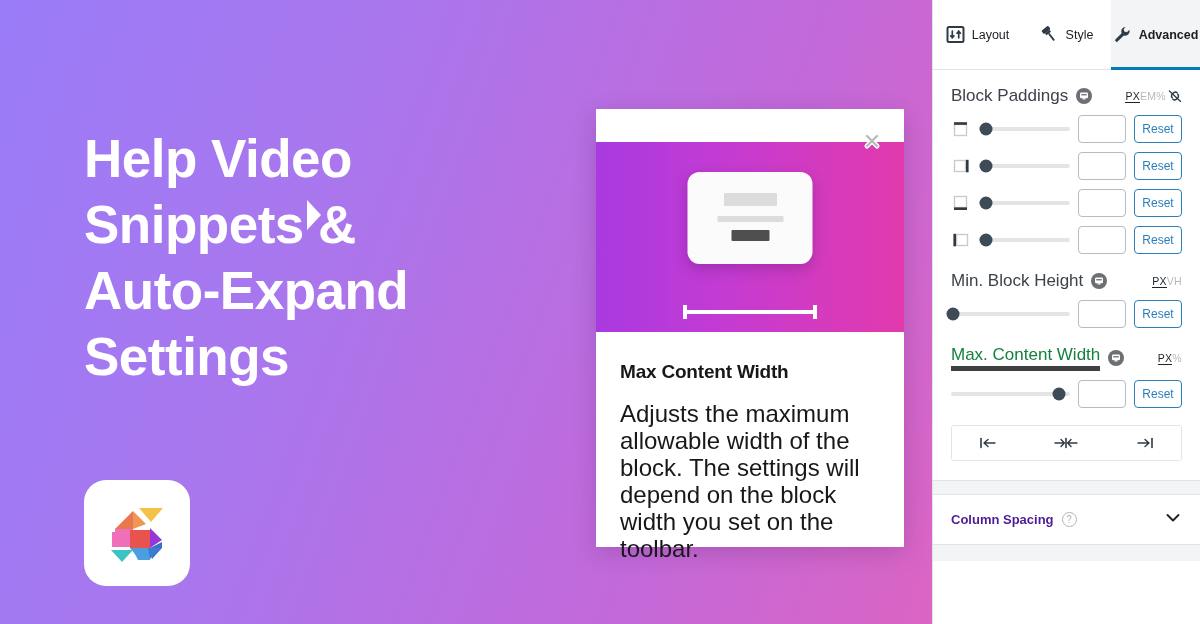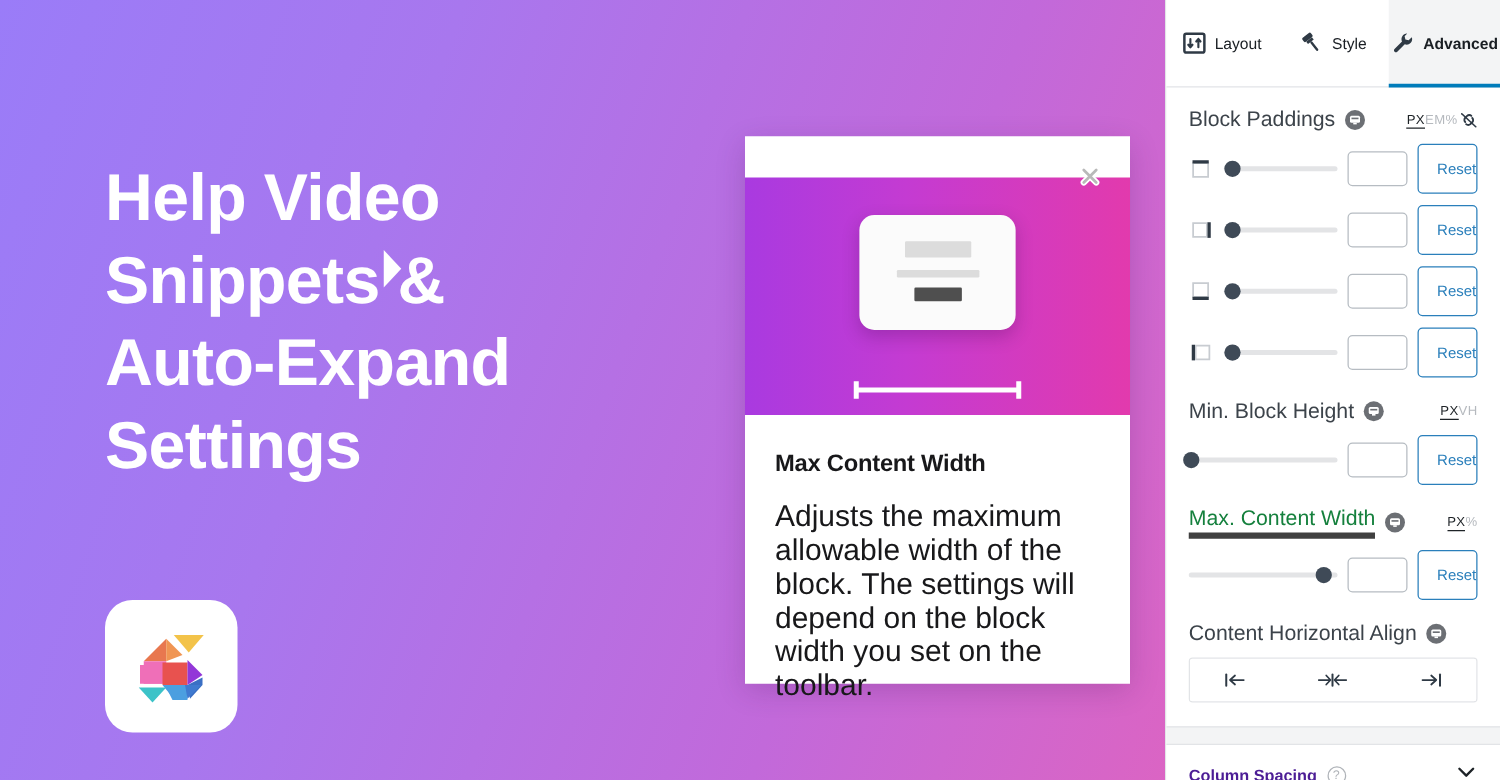--- a/index.html
+++ b/index.html
@@ -298,29 +298,28 @@
     border: 1px solid #b6bcc2;
     border-radius: 4px;
     background: #fff;
     font-size: 12px;
     text-align: center;
     color: #1e2327;
     font-family: "Liberation Sans", sans-serif;
   }
   .reset-btn {
     min-width: 48px;
-    height: 40px;
+    height: 28px;
     border: 1px solid #2a7fbb;
     border-radius: 4px;
     background: #fff;
     color: #2a7fbb;
     font-size: 12px;
     cursor: pointer;
     font-family: "Liberation Sans", sans-serif;
-    text-align: right;
   }
 
   .ctl-block { margin-bottom: 17px; }
   .ctl-block.tight { margin-bottom: 13px; }
 
   #align-group {
     display: flex;
     border: 1px solid #e2e4e7;
     border-radius: 3px;
     height: 36px;
@@ -598,30 +597,20 @@
         <div class="slider-row">
           <span class="track">
             <span class="knob" style="left:91%"></span>
           </span>
           <input class="num-input" type="text" value="" style="">
           <button class="reset-btn">Reset</button>
         </div>
       </div>
 
       <div class="ctl-block tight">
-        <div class="ctl-head">
-          <span class="ctl-label">Content Horizontal Align</span>
-          <span class="help-icon">
-            <svg width="10" height="10" viewBox="0 0 10 10">
-              <rect x="1" y="1.6" width="8" height="5.6" rx="1.2" fill="#fff"></rect>
-              <rect x="2.2" y="3.1" width="5.6" height="1.3" fill="#6c6f74"></rect>
-              <rect x="3.6" y="7.2" width="2.8" height="1.3" fill="#fff"></rect>
-            </svg>
-          </span>
-        </div>
         <div id="align-group">
           <div class="align-btn">
             <svg width="26" height="14" viewBox="0 0 26 14">
               <path d="M4 2.5 V11.5" stroke="#2f3a45" stroke-width="1.6" stroke-linecap="round"></path>
               <path d="M18 7 H7 M11 3.4 L7 7 L11 10.6" stroke="#2f3a45" stroke-width="1.4" fill="none" stroke-linecap="round" stroke-linejoin="round"></path>
             </svg>
           </div>
           <div class="align-btn">
             <svg width="30" height="14" viewBox="0 0 30 14">
               <path d="M15 2.5 V11.5" stroke="#2f3a45" stroke-width="1.6" stroke-linecap="round"></path>

